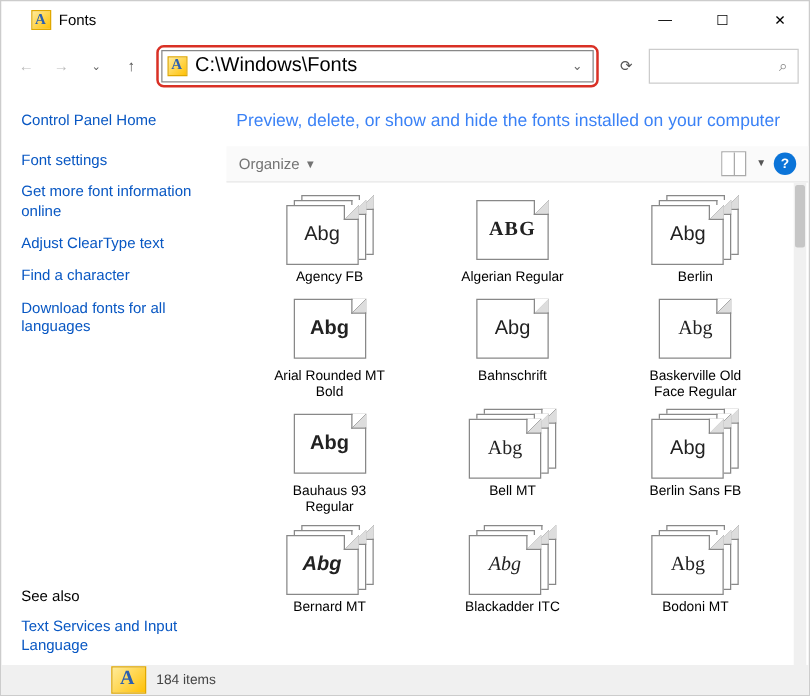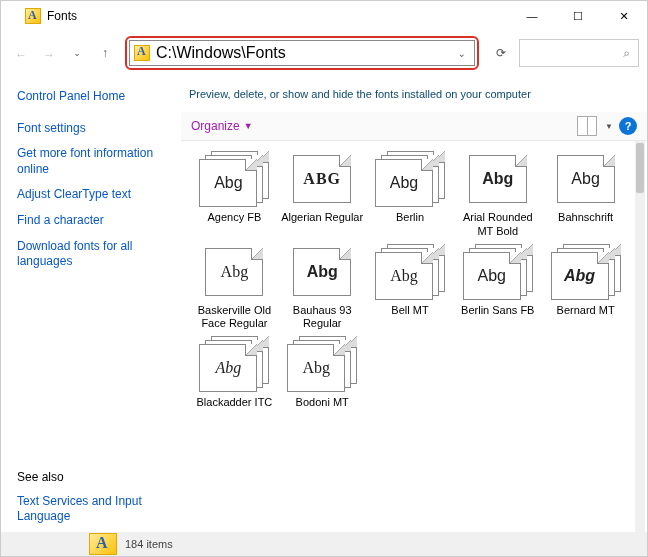--- a/index.html
+++ b/index.html
@@ -25,31 +25,31 @@
 .refresh-btn { width:28px; color:#555; }
 .search-box { width:120px; border:1px solid #ccc; justify-content:flex-end; padding-right:8px; color:#888; }
 
 .body-area { display:flex; height:calc(100% - 30px - 44px - 24px); }
 
 .sidebar { width: 180px; padding: 14px 10px 10px 16px; }
 .sidebar a { display:block; color:#0857c3; text-decoration:none; font-size:12px; margin-bottom:10px; line-height:1.3; }
 .sidebar .see-also { color:#000000; font-size:12px; margin-top: 200px; margin-bottom:10px; }
 
 .main { flex:1; display:flex; flex-direction:column; overflow:hidden; position:relative; }
-.desc { color:#0c4a6e; font-size:11px; padding: 12px 20px 10px 8px; line-height:1.4; }
+.desc { color:#3b82f6; font-size:14px; padding: 12px 20px 10px 8px; line-height:1.4; }
 .toolbar { display:flex; align-items:center; padding: 4px 10px; border-bottom:1px solid #e8e8e8; background:#fafafa; gap:6px; }
-.organize { display:flex; align-items:center; gap:4px; font-size:12px; color:#a21caf; }
+.organize { display:flex; align-items:center; gap:4px; font-size:12px; color:#737373; }
 .tool-spacer { flex:1; }
 .view-btn { width:20px; height:20px; border:1px solid #aaa; display:flex; }
 .view-btn .d { width:50%; background:#fff; }
 .view-drop { font-size:8px; color:#555; padding-left:2px; }
 .help-btn { width:18px; height:18px; border-radius:50%; background:#0b74d8; color:#fff; display:flex; align-items:center; justify-content:center; font-size:11px; font-weight:bold; }
 
 .grid-wrap { flex:1; overflow:hidden; position:relative; }
-.grid { display:grid; grid-template-columns: repeat(5, 1fr); gap: 6px 1px; padding: 10px 18px 10px 10px; }
+.grid { display:grid; grid-template-columns: repeat(3, 1fr); gap: 6px 1px; padding: 10px 18px 10px 10px; }
 .font-item { display:flex; flex-direction:column; align-items:center; }
 .font-thumb { width:70px; height:56px; position:relative; margin-bottom:4px; }
 .font-thumb .pg { position:absolute; width:58px; height:48px; background:#fff; border:1px solid #888; }
 .font-thumb .pg3 { top:0; left:12px; }
 .font-thumb .pg2 { top:4px; left:6px; }
 .font-thumb .pg1 { top:8px; left:0; display:flex; align-items:center; justify-content:center; }
 .font-thumb.single .pg1 { top:4px; left:6px; }
 .fold { position:absolute; top:-1px; right:-1px; width:12px; height:12px; background:linear-gradient(135deg,#fff 48%, #aaa 50%, #ddd 52%); border-left:1px solid #888; border-bottom:1px solid #888; }
 .sample { font-size:16px; color:#222; }
 .font-label { font-size:11px; text-align:center; line-height:1.2; max-width:90px; }

